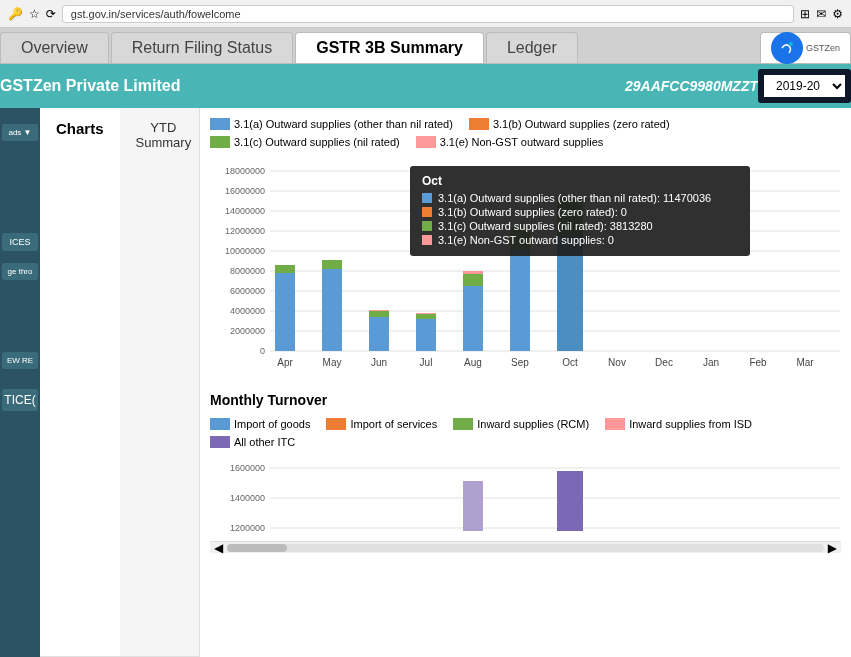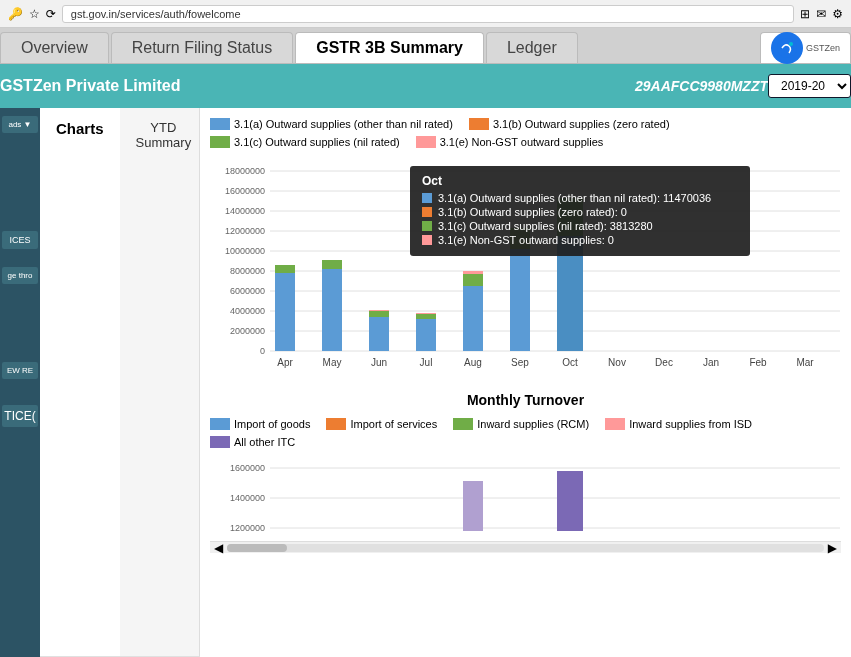--- a/index.html
+++ b/index.html
@@ -89,42 +89,42 @@
     }
     .gstin {
       color: white;
       font-size: 14px;
       font-weight: bold;
       margin-right: 0;
       font-style: italic;
     }
     .year-select {
       background: white;
-      border: 1px solid #0f172a;
+      border: 6px solid #0f172a;
       border-radius: 3px;
       padding: 3px 8px;
       font-size: 12px;
       cursor: pointer;
     }
 
     
     .main-layout {
       display: flex;
       height: calc(657px - 28px - 36px - 44px);
     }
 
     
     .left-sidebar {
       width: 40px;
       background: #2c5364;
       display: flex;
       flex-direction: column;
       align-items: center;
-      padding-top: 8px;
-      gap: 18px;
+      padding-top: 16px;
+      gap: 12px;
     }
     .sidebar-btn {
       background: #3a6b7a;
       color: white;
       font-size: 9px;
       text-align: center;
       padding: 4px 2px;
       cursor: pointer;
       border-radius: 2px;
       width: 36px;
@@ -216,21 +216,21 @@
       font-size: 11px;
     }
     .tooltip-dot {
       width: 10px;
       height: 10px;
       display: inline-block;
     }
 
     
     .chart-title {
-      text-align: center;
+      text-align: left;
       font-weight: bold;
       font-size: 14px;
       margin: 6px 0;
     }
 
     
     .chart-section2 {
       margin-top: 10px;
     }
 

